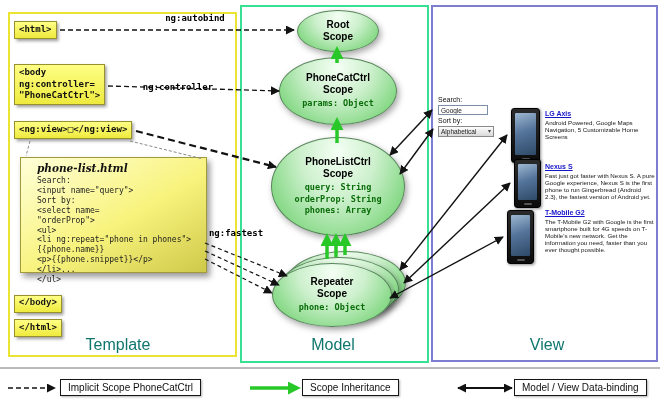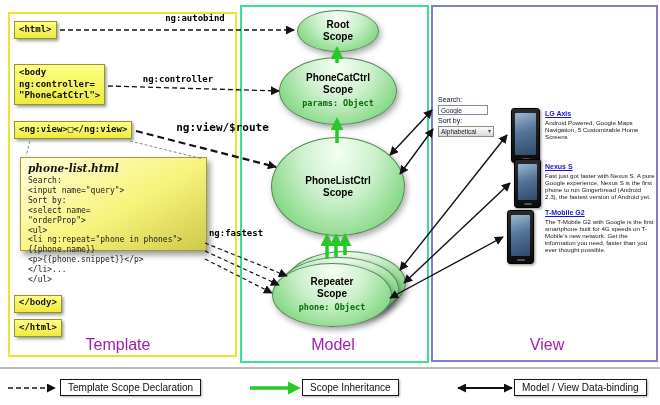--- a/index.html
+++ b/index.html
@@ -1,25 +1,25 @@
 <!DOCTYPE html>
 <html><head>
 <meta charset="utf-8">
 <style>
   html,body{margin:0;padding:0;background:#fff;}
   .canvas{position:relative;width:660px;height:405px;background:#fff;font-family:"Liberation Sans",sans-serif;overflow:hidden;}
   .col{position:absolute;background:#fff;}
   .col-template{left:8px;top:12px;width:225px;height:341px;border:2px solid #ece432;}
   .col-model{left:240px;top:5px;width:185px;height:354px;border:2px solid #37e092;}
   .col-view{left:431px;top:5px;width:223px;height:353px;border:2px solid #7d7dd2;}
-  .col-label{position:absolute;z-index:4;font-size:16px;color:#a21caf;text-align:center;}
+  .col-label{position:absolute;z-index:4;font-size:16px;color:#0f766e;text-align:center;}
   .tag{position:absolute;z-index:3;background:linear-gradient(#ffff85,#eeea3e);border:1px solid #97922e;color:#111;
        font:bold 9px/1.3 "DejaVu Sans Mono",monospace;padding:2px 4px;white-space:pre-line;
        box-shadow:1.5px 2px 3px rgba(0,0,0,.4);}
-  .note{position:absolute;z-index:3;left:20px;top:157px;width:187px;height:94px;box-sizing:border-box;padding:4px 7px;
+  .note{position:absolute;z-index:3;left:20px;top:157px;width:187px;height:116px;box-sizing:border-box;padding:4px 16px;
         background:linear-gradient(150deg,#ffffd9 0%,#f8f37c 55%,#cfc94a 100%);border:1px solid #a09a3a;
         box-shadow:3px 4px 6px rgba(0,0,0,.4);}
   .note-title{font:italic bold 10.5px "DejaVu Serif",serif;color:#111;margin-bottom:2px;}
   .note-code{font:8px/1.24 "DejaVu Sans Mono",monospace;color:#1c1c1c;white-space:pre;}
   .ellipse{position:absolute;z-index:3;border-radius:50%;border:1px solid #57855a;
         background:radial-gradient(ellipse at 50% 15%,#f4fff4 0%,#cdf0cd 40%,#84d884 80%,#69c869 100%);
         box-shadow:2px 3px 6px rgba(0,0,0,.35);
         display:flex;flex-direction:column;align-items:center;justify-content:center;text-align:center;}
   .scope-title{font-weight:bold;font-size:10px;line-height:1.2;color:#000;white-space:pre-line;}
   .scope-props{font:bold 8.5px/1.35 "DejaVu Sans Mono",monospace;color:#0a6d0a;white-space:pre-line;margin-top:2px;}
@@ -108,38 +108,40 @@
 {{phone.name}}
 &lt;p&gt;{{phone.snippet}}&lt;/p&gt;
 &lt;/li&gt;...
 &lt;/ul&gt;</div>
   </div>
 
   <div class="tag" style="left:14px;top:295px;font-family:Liberation Mono, monospace;">&lt;/body&gt;</div>
   <div class="tag" style="left:14px;top:319px;">&lt;/html&gt;</div>
 
   <div class="arrow-label" style="left:140px;top:13px;width:110px;">ng:autobind</div>
-  <div class="arrow-label" style="left:128px;top:74px;width:100px;">ng:controller</div>
-  <div class="arrow-label big" style="left:165px;top:121px;width:115px;">ng:view/$route</div>
+  <div class="arrow-label" style="left:128px;top:82px;width:100px;">ng:controller</div>
   <div class="arrow-label" style="left:198px;top:228px;width:76px;">ng:fastest</div>
 
   <div class="ellipse" style="left:297px;top:10px;width:80px;height:40px;">
     <div class="scope-title">Root
 Scope</div>
   </div>
 
   <div class="ellipse" style="left:279px;top:57px;width:116px;height:66px;">
     <div class="scope-title">PhoneCatCtrl
 Scope</div>
     <div class="scope-props">params: Object</div>
   </div>
 
   <div class="ellipse" style="left:271px;top:137px;width:132px;height:97px;">
     <div class="scope-title">PhoneListCtrl
 Scope</div>
+    <div class="scope-props">query: String
+orderProp: String
+phones: Array</div>
   </div>
 
   <div class="ellipse" style="left:286px;top:251px;width:118px;height:62px;"></div>
   <div class="ellipse" style="left:279px;top:257px;width:118px;height:62px;"></div>
   <div class="ellipse" style="left:272px;top:263px;width:118px;height:62px;">
     <div class="scope-title">Repeater
 Scope</div>
     <div class="scope-props">phone: Object</div>
   </div>
 
@@ -169,17 +171,17 @@
     <div class="screen"></div>
     <div class="key"></div>
   </div>
   <div class="p-link" style="left:545px;top:209px;">T-Mobile G2</div>
   <div class="p-desc" style="left:545px;top:218px;width:110px;">The T-Mobile G2 with Google is the first smartphone built for 4G speeds on T-Mobile's new network. Get the information you need, faster than you ever thought possible.</div>
 
   <div class="col-label" style="left:58px;top:336px;width:120px;">Template</div>
   <div class="col-label" style="left:278px;top:336px;width:110px;">Model</div>
   <div class="col-label" style="left:492px;top:336px;width:110px;">View</div>
 
-  <div class="legend-box" style="left:60px;top:379px;">Template Scope Declaration</div>
+  <div class="legend-box" style="left:60px;top:379px;">Implicit Scope PhoneCatCtrl</div>
   <div class="legend-box" style="left:302px;top:379px;">Scope Inheritance</div>
   <div class="legend-box" style="left:514px;top:379px;">Model / View Data-binding</div>
 
 </div>
 
 </body></html>

